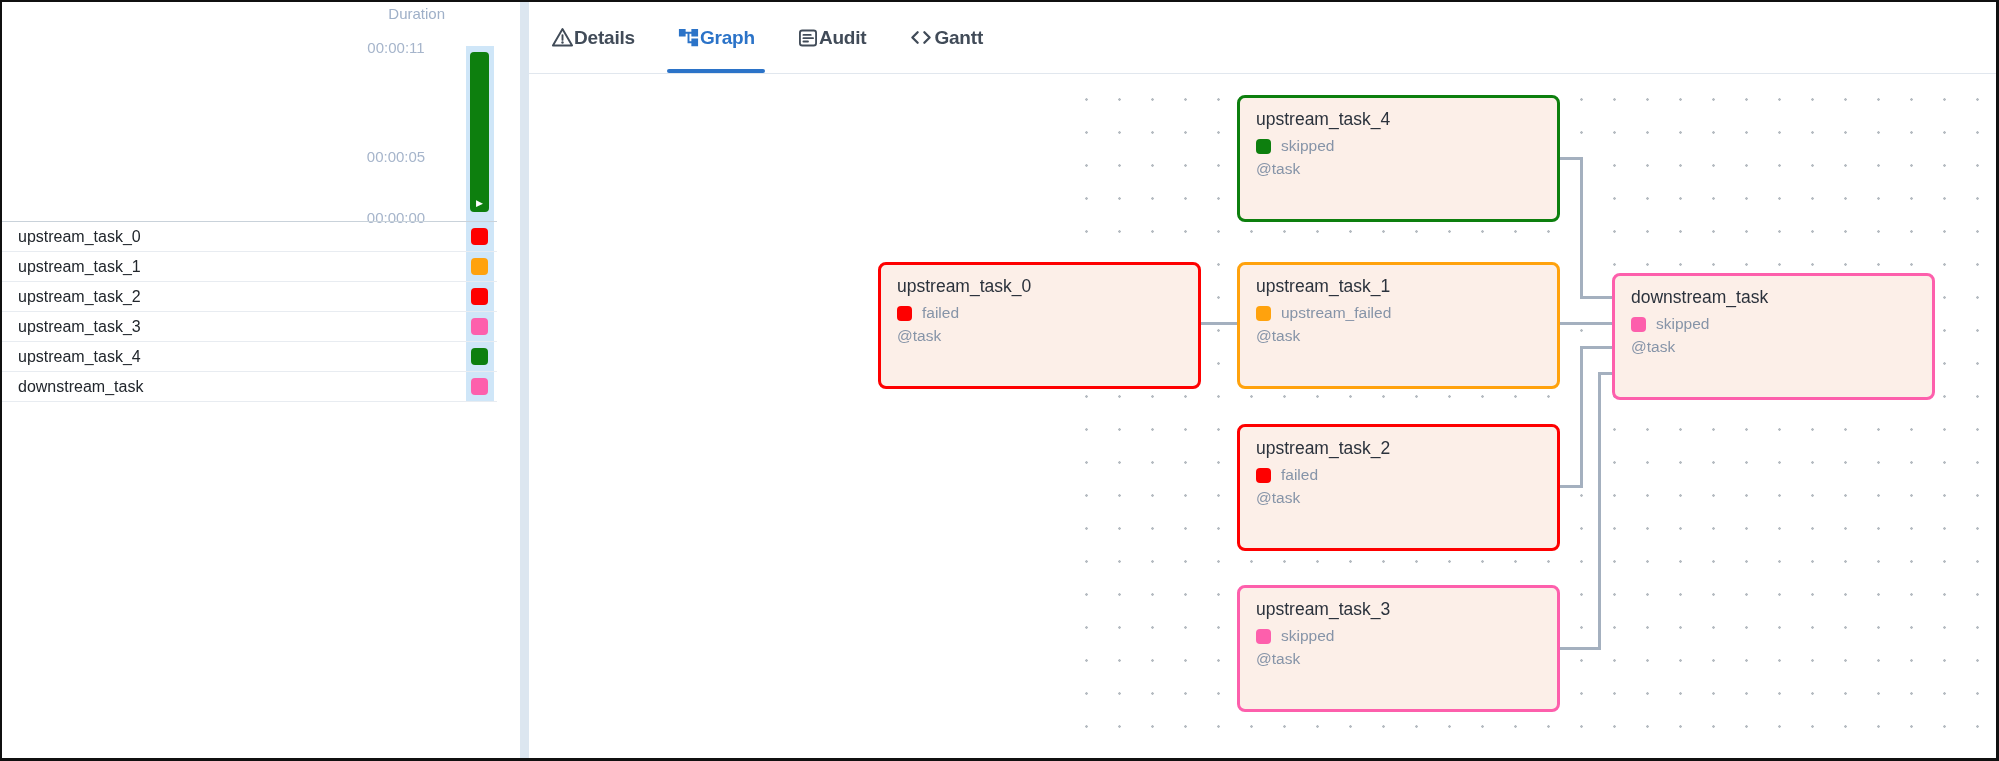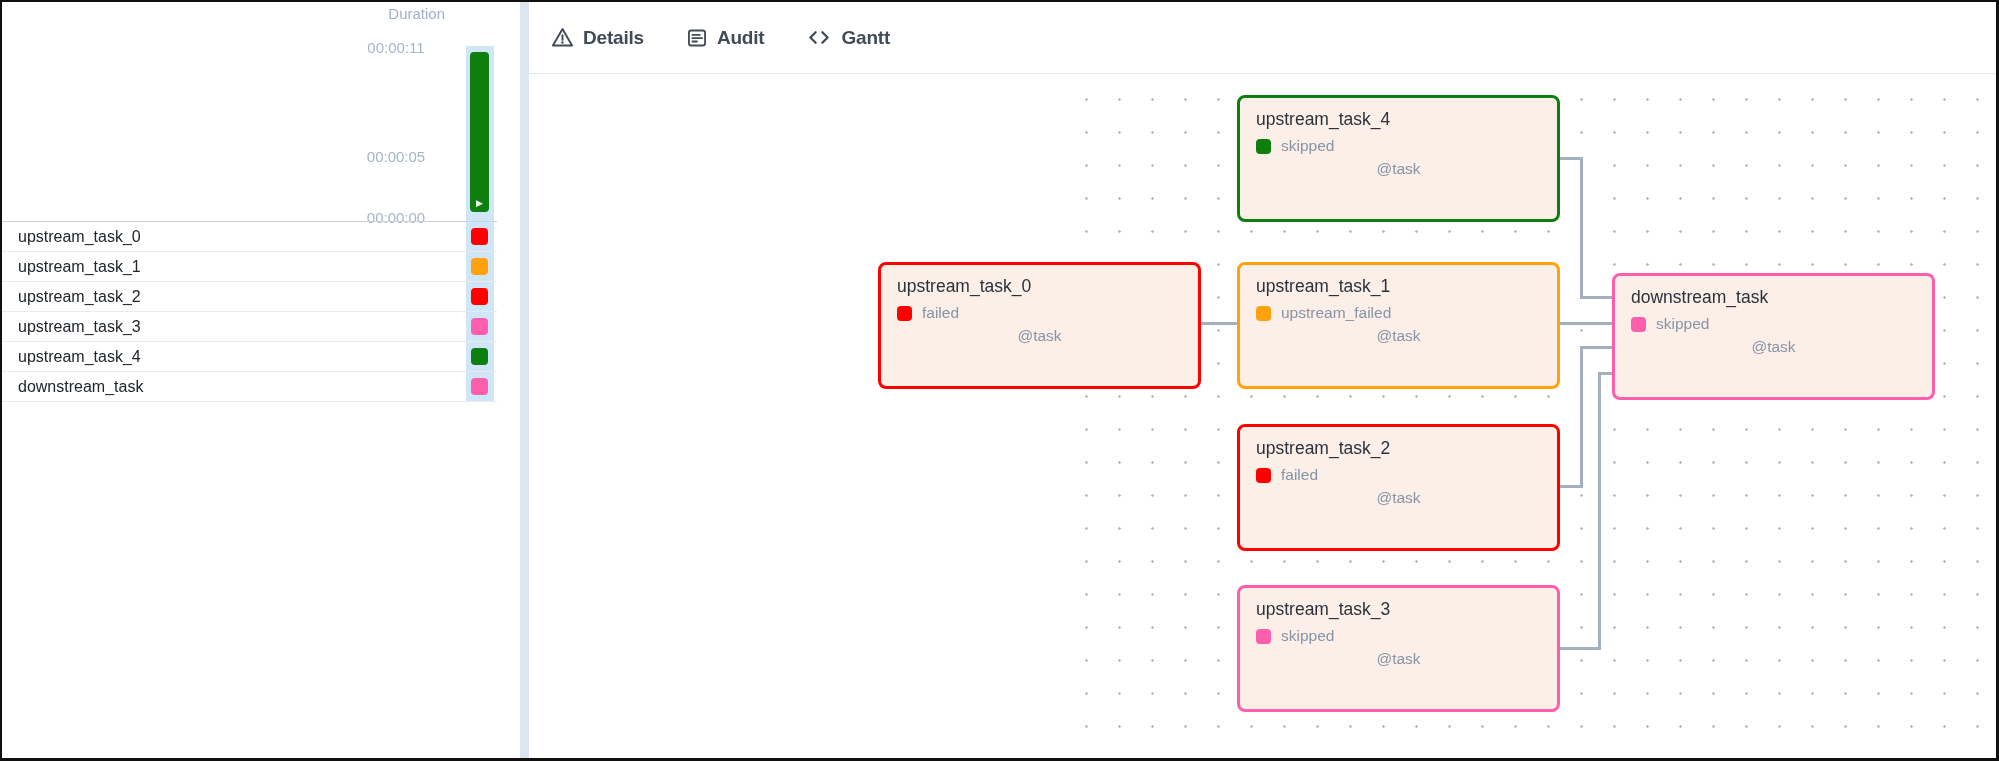--- a/index.html
+++ b/index.html
@@ -26,21 +26,21 @@
     white-space:nowrap; }
   .task-state-square { position:absolute; left:471px; top:6px; width:17px; height:17px; border-radius:4px; }
 
   
   .panel-divider { position:absolute; left:520px; top:0; width:9px; height:761px; background:#dce6f0; z-index:5; }
 
   
   .main-panel { position:absolute; left:529px; top:0; width:1468px; height:761px; background:#fff; }
   .tab-bar { position:absolute; left:0; top:2px; width:100%; height:72px; background:#fff;
     border-bottom:1px solid #e1e7ee; display:flex; align-items:stretch; padding-left:22px; gap:42px; z-index:4; }
-  .tab { position:relative; display:flex; align-items:center; gap:9px; cursor:pointer; }
+  .tab { position:relative; display:flex; align-items:center; cursor:pointer; }
   .tab .tab-label { font-size:19px; font-weight:700; color:#414b58; letter-spacing:-0.2px; }
   .tab svg { display:block; }
   .tab .ic { stroke:#414b58; fill:none; stroke-width:2; stroke-linecap:round; stroke-linejoin:round; }
   .tab .ic-fill { fill:#414b58; }
   .tab.active .tab-label { color:#2b73c8; }
   .tab.active .ic-fill { fill:#2b73c8; }
   .tab.active::after { content:""; position:absolute; left:-10px; right:-10px; bottom:0; height:4px;
     background:#2b73c8; border-radius:3px; }
 
   .graph-canvas { position:absolute; left:529px; top:74px; width:1468px; height:673px; background:#ffffff;
@@ -48,21 +48,21 @@
     background-size:33px 33px; background-position:12px 9px; z-index:1; }
 
   .edge-seg { position:absolute; background:#a4b0bf; z-index:2; }
 
   .graph-node { position:absolute; width:323px; height:127px; background:#fcefe8; border:3px solid #888;
     border-radius:8px; padding:11px 16px 0 16px; z-index:3; cursor:pointer; }
   .node-title { font-size:17.5px; font-weight:500; color:#2b323c; margin-bottom:7px; white-space:nowrap; }
   .node-state-row { display:flex; align-items:center; gap:10px; margin-bottom:5px; }
   .node-state-square { width:15px; height:15px; border-radius:4px; flex:none; }
   .node-state-label { font-size:15.5px; color:#8694a8; }
-  .node-decorator { font-size:15.5px; color:#8694a8;text-align:center; }
+  .node-decorator { font-size:15.5px; color:#8694a8; }
 </style>
 </head>
 <body>
 
 <div id="app">
 
   <div class="left-panel">
     <div class="duration-label">Duration</div>
     <span class="axis-tick tick-0">00:00:11</span>
     <span class="axis-tick tick-1">00:00:05</span>
@@ -116,20 +116,28 @@
         <span>
           <svg width="23" height="23" viewBox="0 0 24 24">
             <path class="ic" d="M12 3.2 L22 20.3 H2 Z"></path>
             <line class="ic" x1="12" y1="9.5" x2="12" y2="14.5"></line>
             <circle class="ic-fill" cx="12" cy="17.2" r="1.25"></circle>
           </svg>
         </span>
         <span class="tab-label">Details</span>
       </div>
 
+      <div class="tab active">
+        <span>
+          <svg width="23" height="23" viewBox="0 0 24 24">
+            <path class="ic-fill" d="M22 11V3h-7v3H9V3H2v8h7V8h2v10h4v3h7v-8h-7v3h-2V8h2v3z"></path>
+          </svg>
+        </span>
+        <span class="tab-label">Graph</span>
+      </div>
 
       <div class="tab">
         <span>
           <svg width="22" height="22" viewBox="0 0 24 24">
             <rect class="ic" x="3.2" y="3.8" width="17.6" height="16.4" rx="2.6"></rect>
             <line class="ic" x1="7" y1="8.6" x2="15" y2="8.6"></line>
             <line class="ic" x1="7" y1="12.2" x2="17.5" y2="12.2"></line>
             <line class="ic" x1="7" y1="15.8" x2="12" y2="15.8"></line>
           </svg>
         </span>

